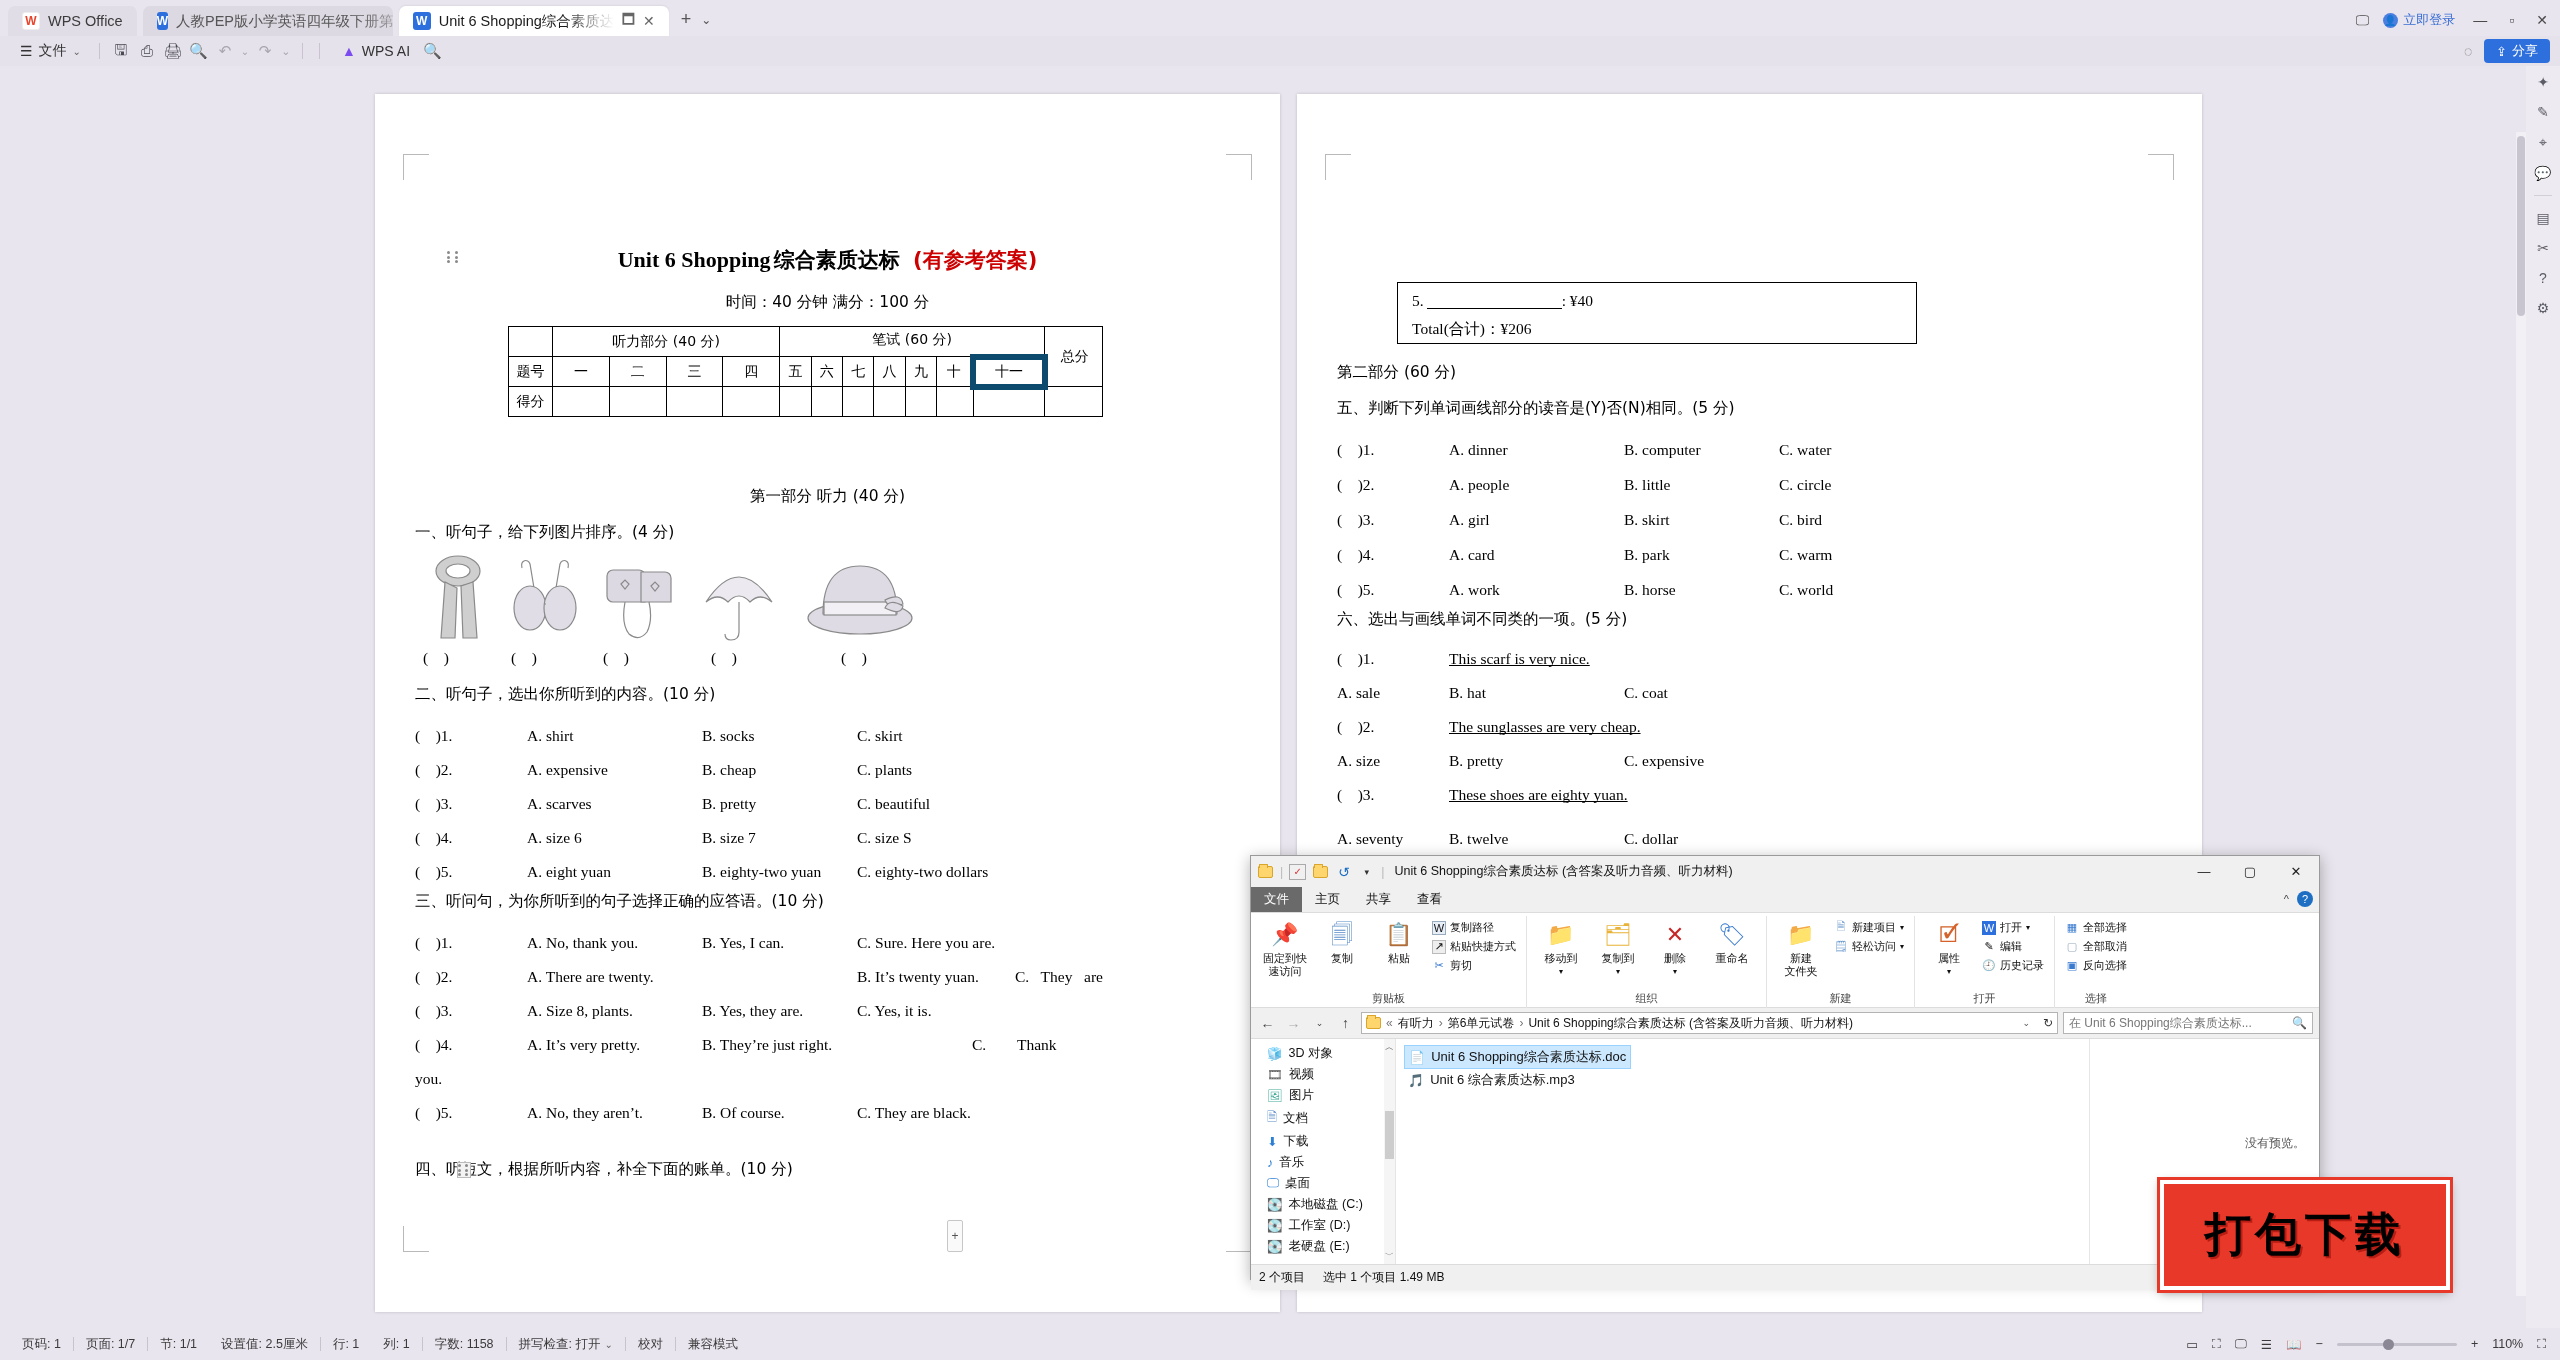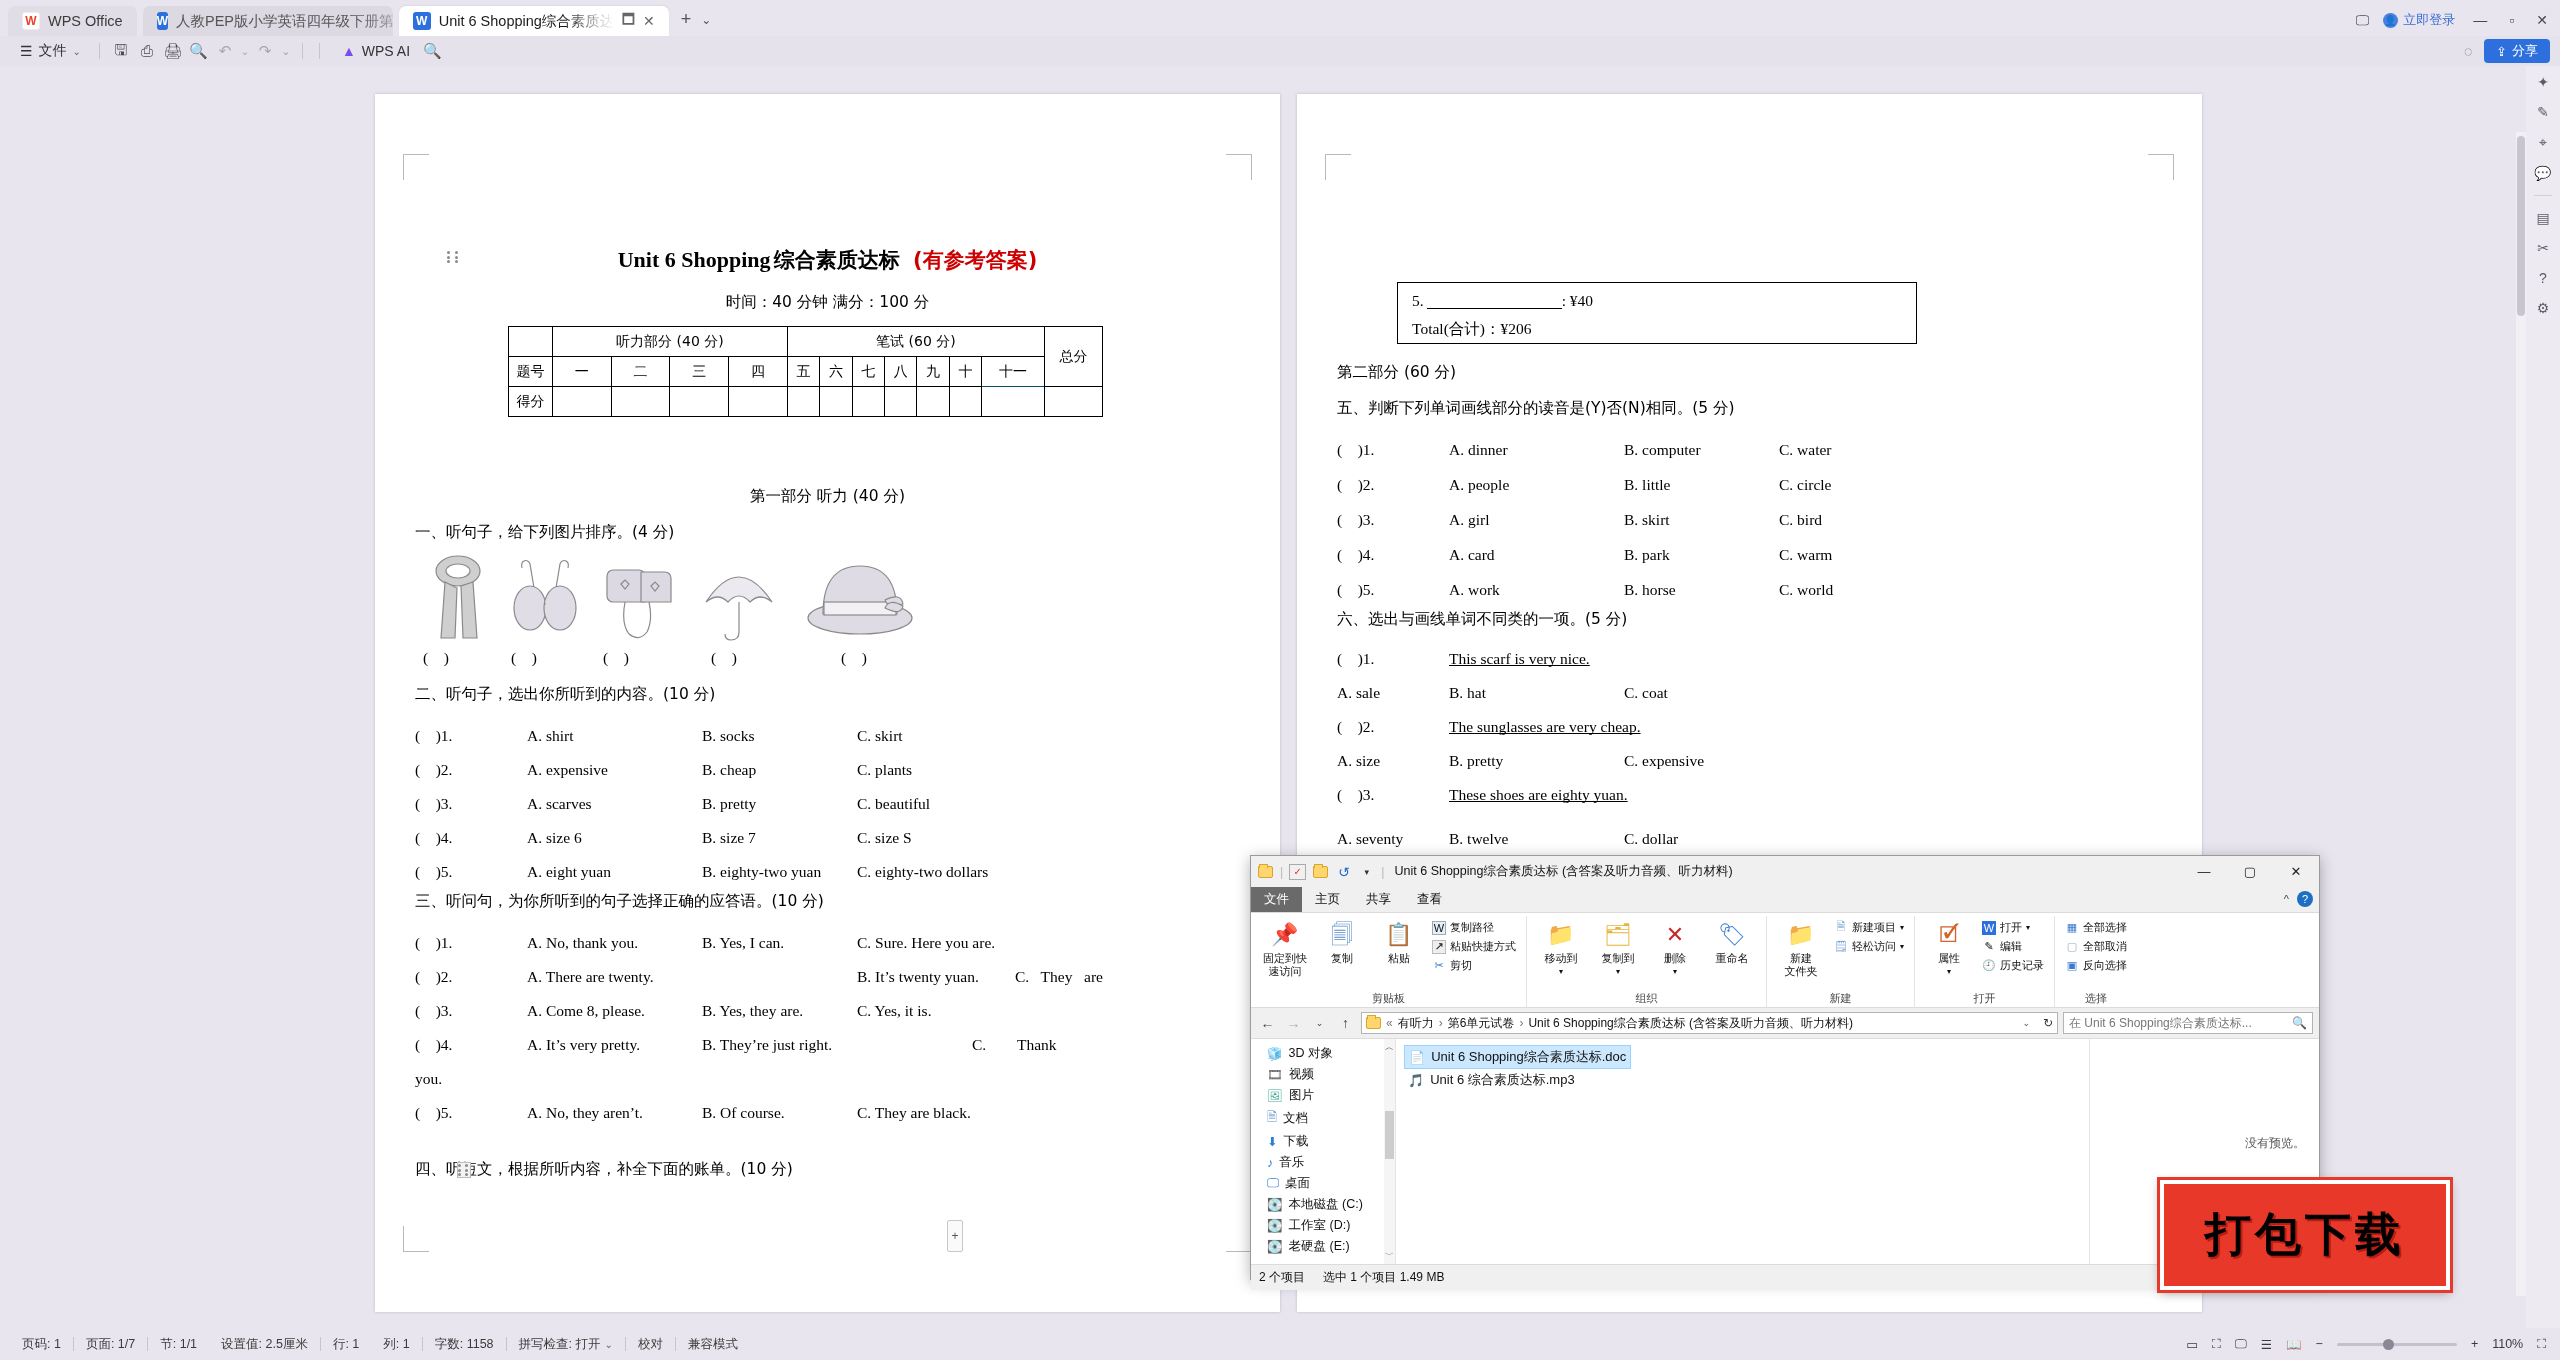--- a/index.html
+++ b/index.html
@@ -232,21 +232,21 @@
           <td style="border:1px solid #000;">一</td>
           <td style="border:1px solid #000;">二</td>
           <td style="border:1px solid #000;">三</td>
           <td style="border:1px solid #000;">四</td>
           <td style="border:1px solid #000;">五</td>
           <td style="border:1px solid #000;">六</td>
           <td style="border:1px solid #000;">七</td>
           <td style="border:1px solid #000;">八</td>
           <td style="border:1px solid #000;">九</td>
           <td style="border:1px solid #000;">十</td>
-          <td style="border:1px solid #0c4a6e;">十一</td>
+          <td style="border:6px solid #0c4a6e;">十一</td>
         </tr>
         <tr>
           <td style="border:1px solid #000;height:30px;">得分</td>
           <td style="border:1px solid #000;"></td>
           <td style="border:1px solid #000;"></td>
           <td style="border:1px solid #000;"></td>
           <td style="border:1px solid #000;"></td>
           <td style="border:1px solid #000;"></td>
           <td style="border:1px solid #000;"></td>
           <td style="border:1px solid #000;"></td>
@@ -354,21 +354,21 @@
           <span class="dtxt">C. Sure. Here you are.</span>
         </div>
       <div style="display:flex;height:34px;align-items:center;">
           <span class="dtxt" style="width:112px">(    )2.</span>
           <span class="dtxt" style="width:330px">A. There are twenty.</span>
           <span class="dtxt" style="width:158px">B. It’s twenty yuan.</span>
           <span class="dtxt">C.   They   are</span>
         </div>
       <div style="display:flex;height:34px;align-items:center;">
           <span class="dtxt" style="width:112px">(    )3.</span>
-          <span class="dtxt" style="width:175px">A. Come 8, please.</span>
+          <span class="dtxt" style="width:175px">A. Size 8, plants.</span>
           <span class="dtxt" style="width:155px">B. Yes, they are.</span>
           <span class="dtxt">C. Yes, it is.</span>
         </div>
       <div style="display:flex;height:34px;align-items:center;">
           <span class="dtxt" style="width:112px">(    )4.</span>
           <span class="dtxt" style="width:175px">A. It’s very pretty.</span>
           <span class="dtxt" style="width:270px">B. They’re just right.</span>
           <span class="dtxt">C.        Thank</span>
         </div>
       <div class="dtxt" style="height:34px;display:flex;align-items:center;">you.</div>

